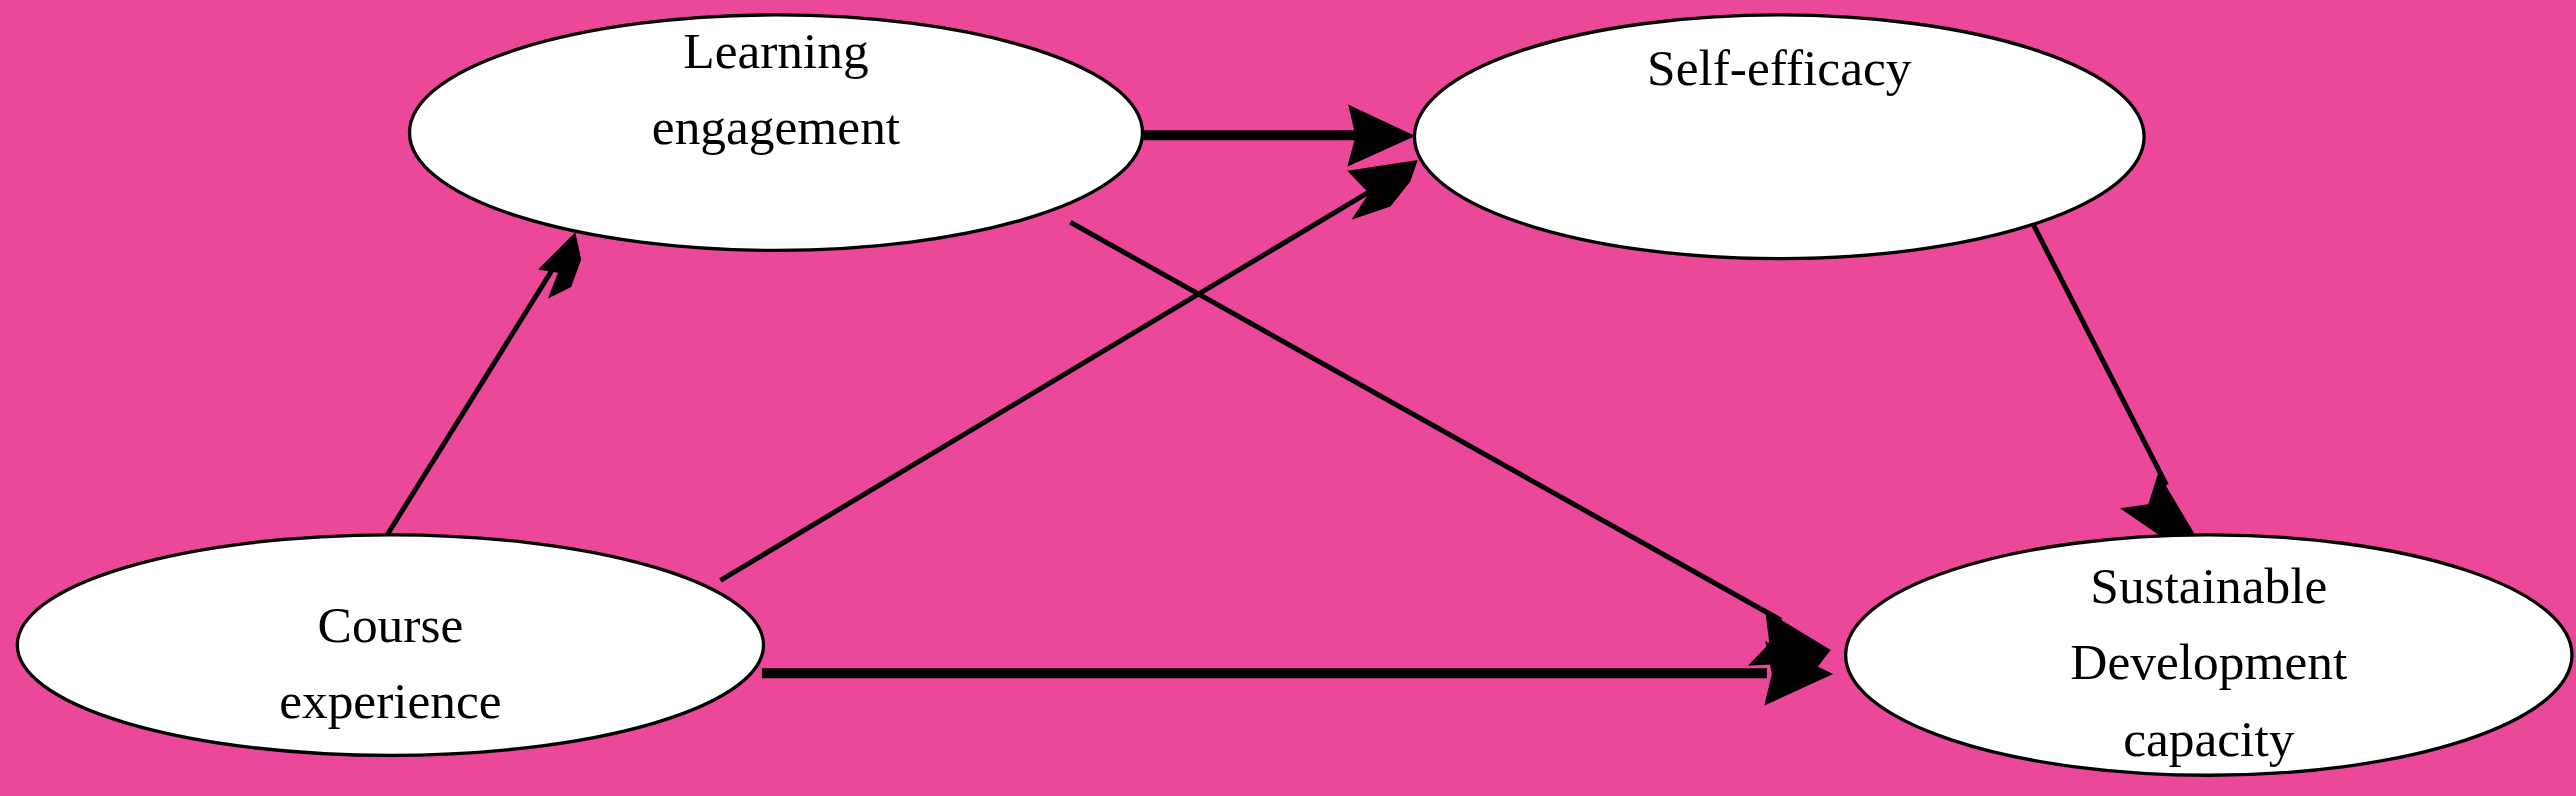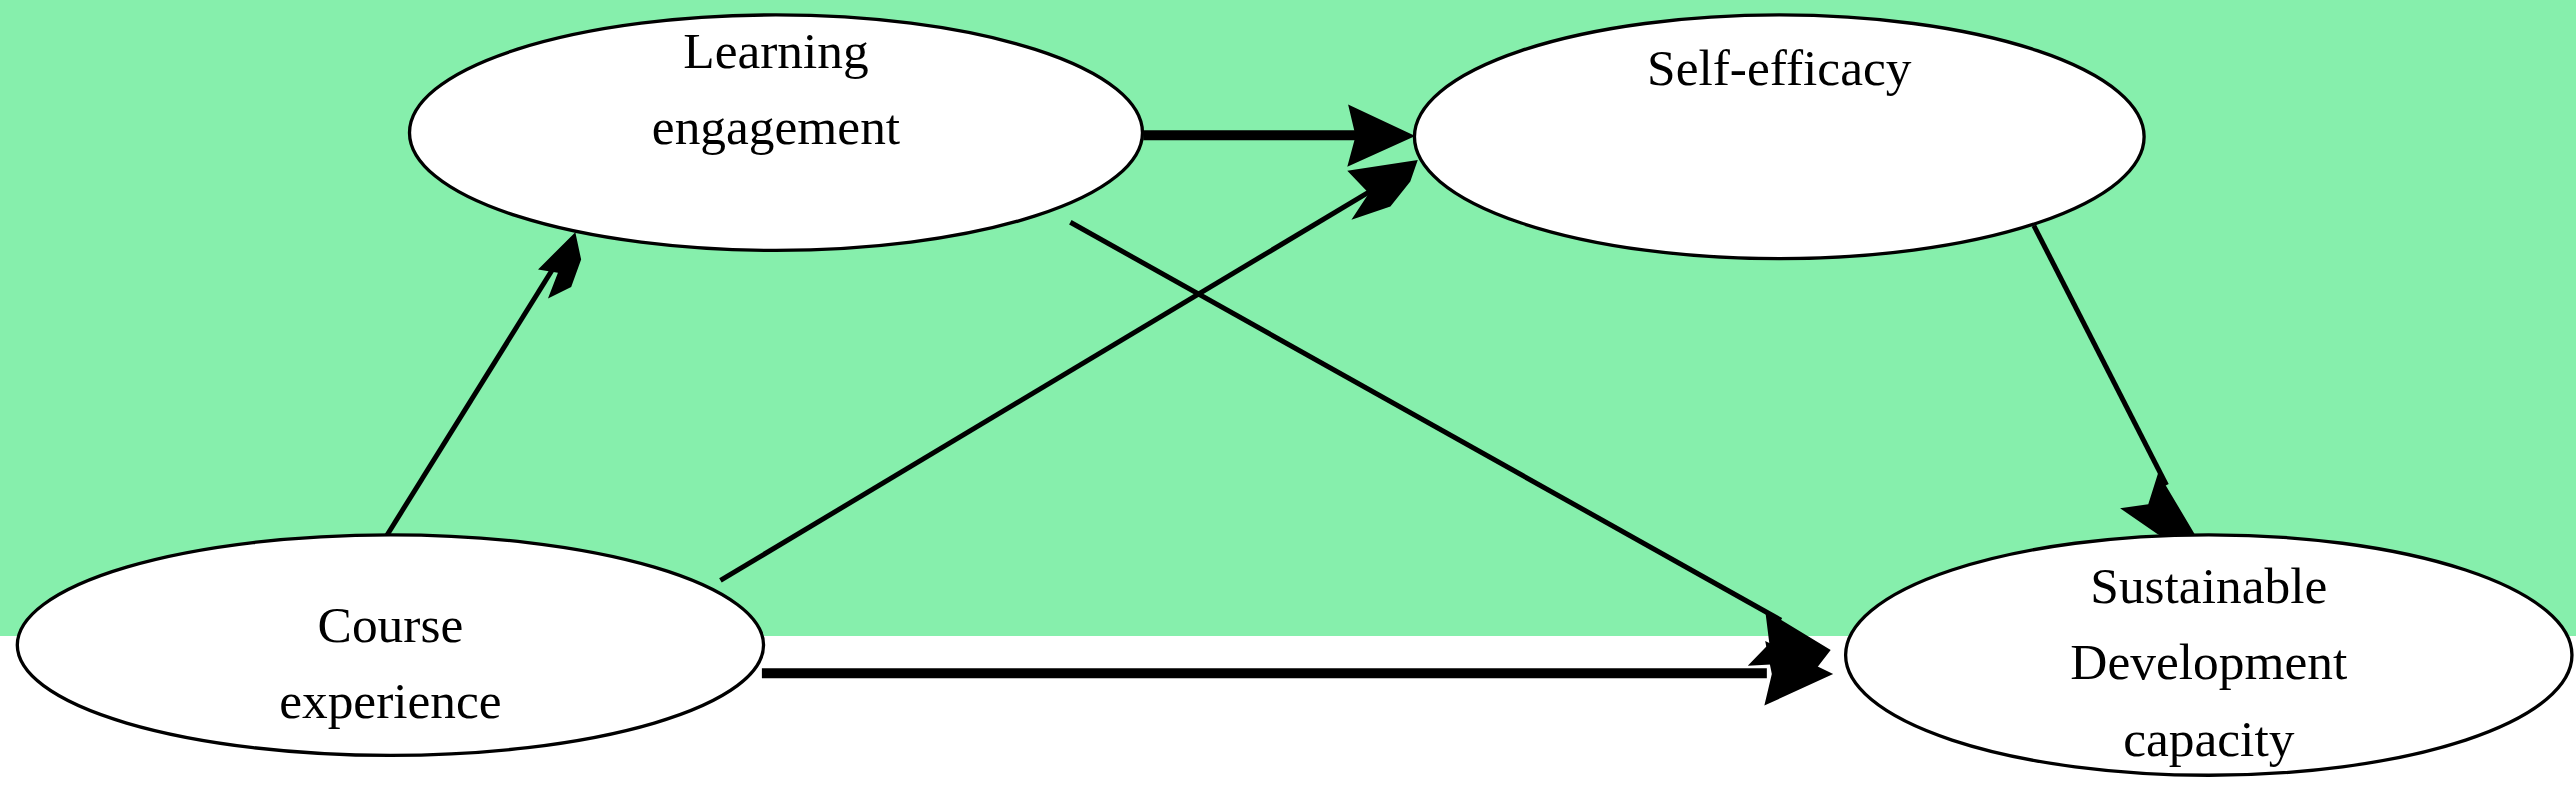--- a/index.html
+++ b/index.html
@@ -10,22 +10,22 @@
   }
   body {
     width: 2576px;
     height: 796px;
     overflow: hidden;
     font-family: "Liberation Serif", "DejaVu Serif", serif;
   }
   #diagram-root {
     position: relative;
     width: 2576px;
-    height: 636px;
-    background: #86efac;
+    height: 796px;
+    background: #ec4899;
   }
   #model-svg {
     display: block;
     width: 2576px;
     height: 796px;
   }
   .node-ellipse {
     fill: #ffffff;
     stroke: #000000;
     stroke-width: 4;

